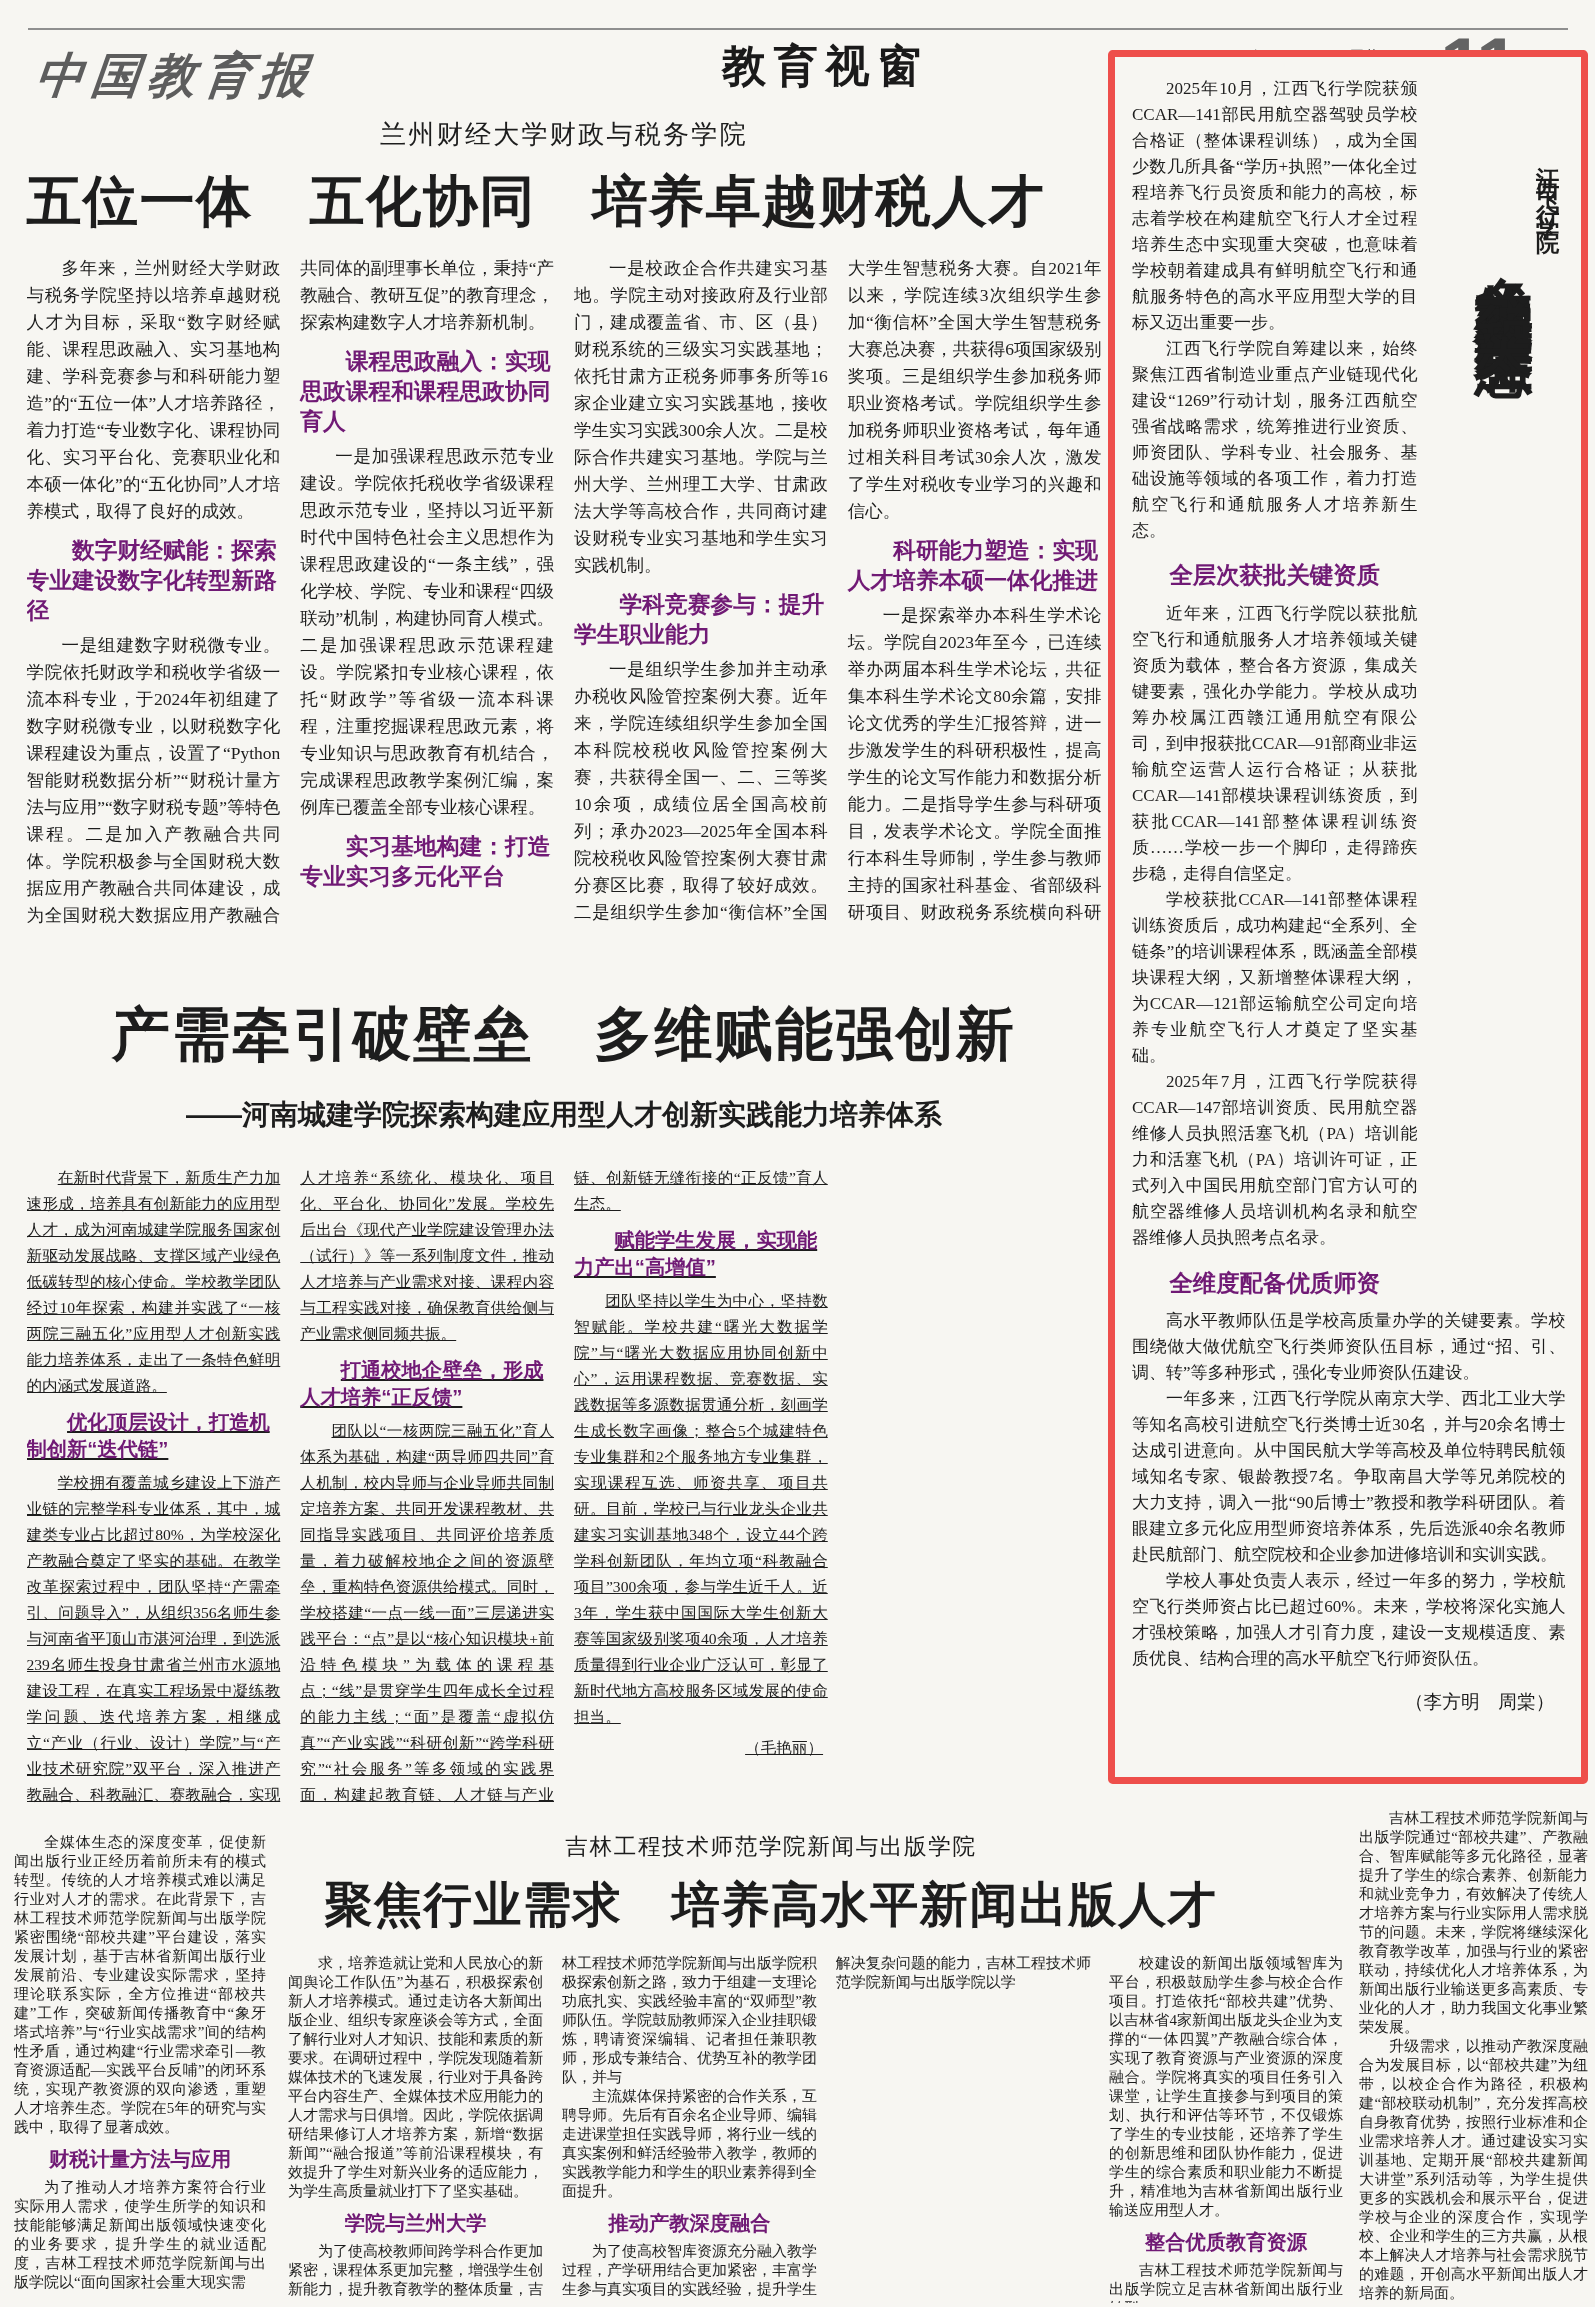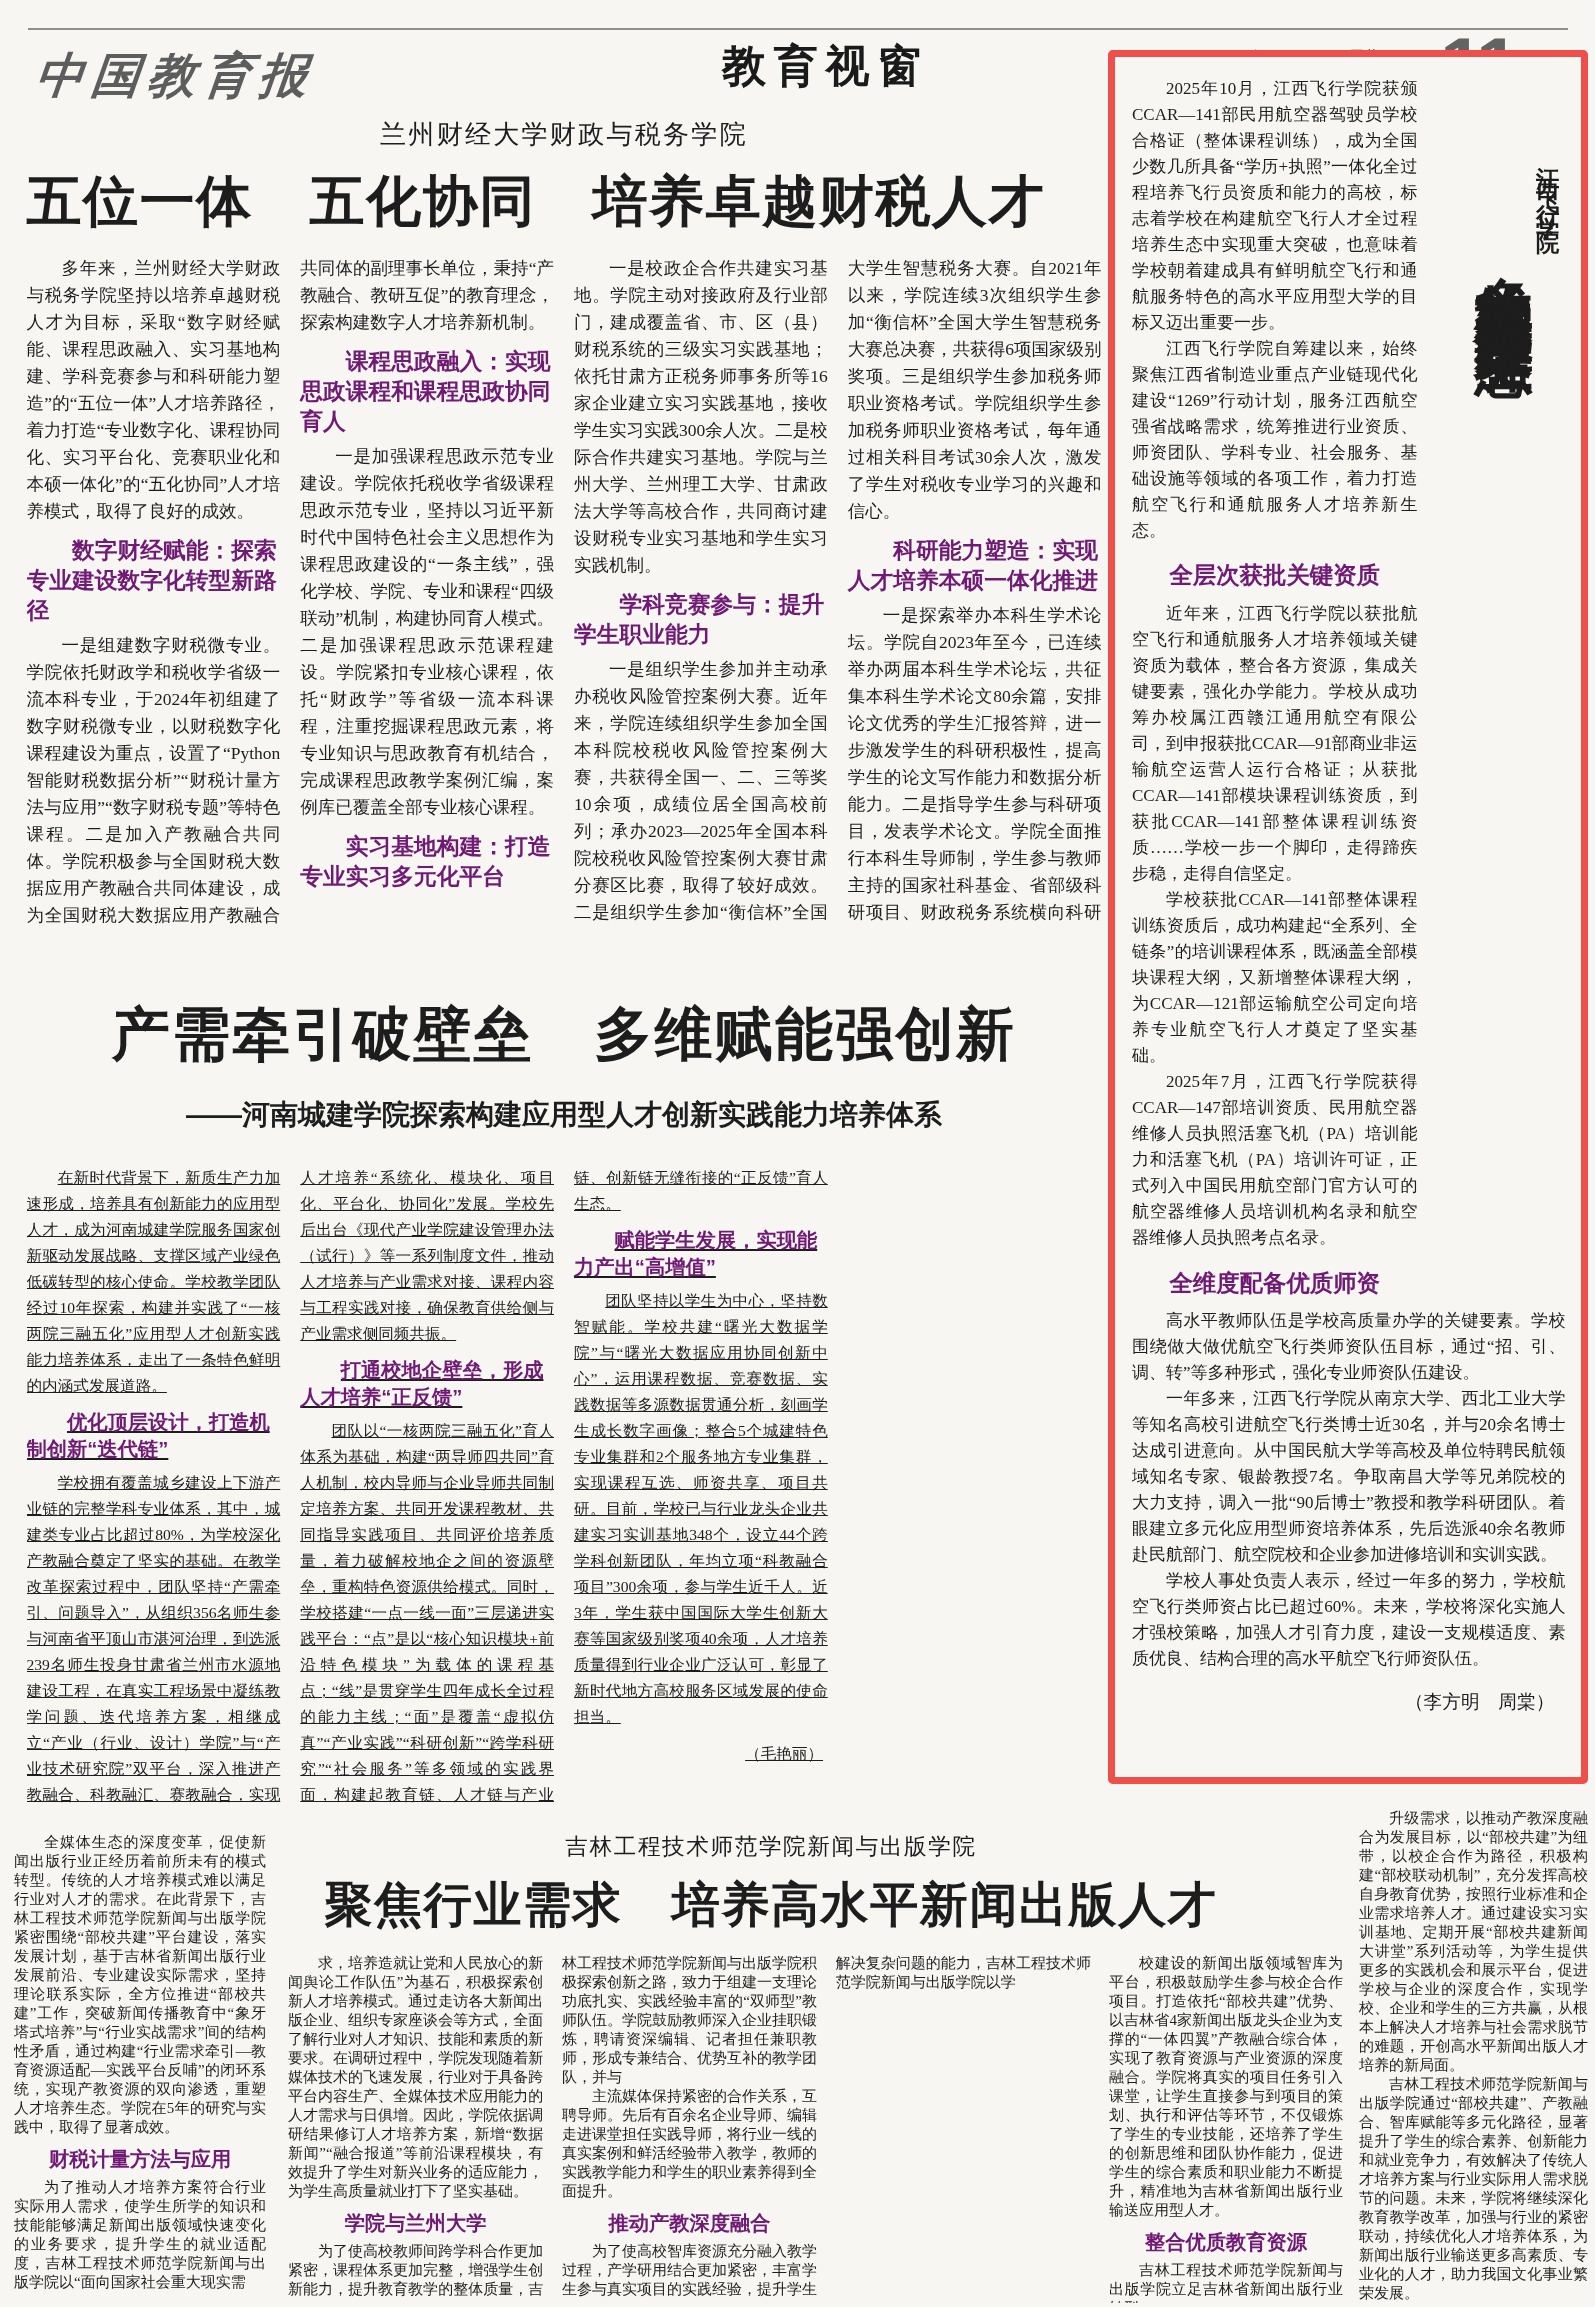--- a/index.html
+++ b/index.html
@@ -23,21 +23,21 @@
   #section-title {
     left:592px; top:37px; width:467px; text-align:center;
     font-size:44px; font-weight:900; letter-spacing:7.8px; color:#1a1a1a;
   }
   #header-meta { left:1114px; top:45px; width:288px; text-align:right;
     font-size:18px; line-height:26px; color:#333; }
   #page-number { left:1440px; top:20px; font-size:78px; font-weight:700; color:#636363; letter-spacing:-3.1px; }
 
   
   .para { text-indent:2em; text-align:justify; }
-  .byline { text-align:right; padding-right:4.7px; margin-top:11px; }
+  .byline { text-align:right; padding-right:4.7px; margin-top:5px; }
   .subhead { font-family:"Liberation Sans","DejaVu Sans",sans-serif; font-weight:700; color:#701a75; }
   .sub-indent { text-indent:2em; font-size:1.3em; line-height:1.32; margin:10px 0 7.8px; text-align:left; }
   .sub-center { text-align:center; text-indent:0; font-size:1.32em; margin:17px 0 11px; }
   .colflow { column-fill:auto; overflow:hidden; text-align:justify; }
 
   
   #art-a { left:26.5px; top:117px; width:1075px; }
   #art-a .kicker { text-align:center; font-size:26px; letter-spacing:2.3px; }
   #art-a .headline { font-size:55px; font-weight:900; letter-spacing:1.6px; margin-top:12.5px; }
   #art-a-cols { margin-top:16px; height:684px; column-count:4; column-gap:20px;
@@ -164,16 +164,16 @@
     <p class="para">为了使高校智库资源充分融入教学过程，产学研用结合更加紧密，丰富学生参与真实项目的实践经验，提升学生解决复杂问题的能力，吉林工程技术师范学院新闻与出版学院以学</p>
   </div>
 
 <div id="d-col4" class="abs d-text">
     <p class="para">校建设的新闻出版领域智库为平台，积极鼓励学生参与校企合作项目。打造依托“部校共建”优势、以吉林省4家新闻出版龙头企业为支撑的“一体四翼”产教融合综合体，实现了教育资源与产业资源的深度融合。学院将真实的项目任务引入课堂，让学生直接参与到项目的策划、执行和评估等环节，不仅锻炼了学生的专业技能，还培养了学生的创新思维和团队协作能力，促进学生的综合素质和职业能力不断提升，精准地为吉林省新闻出版行业输送应用型人才。</p>
     <div class="subhead sub-center">整合优质教育资源</div>
     <p class="para">吉林工程技术师范学院新闻与出版学院立足吉林省新闻出版行业转型</p>
   </div>
 
 <div id="d-col5" class="abs d-text">
+    <p class="para">吉林工程技术师范学院新闻与出版学院通过“部校共建”、产教融合、智库赋能等多元化路径，显著提升了学生的综合素养、创新能力和就业竞争力，有效解决了传统人才培养方案与行业实际用人需求脱节的问题。未来，学院将继续深化教育教学改革，加强与行业的紧密联动，持续优化人才培养体系，为新闻出版行业输送更多高素质、专业化的人才，助力我国文化事业繁荣发展。</p>
     <p class="para">升级需求，以推动产教深度融合为发展目标，以“部校共建”为纽带，以校企合作为路径，积极构建“部校联动机制”，充分发挥高校自身教育优势，按照行业标准和企业需求培养人才。通过建设实习实训基地、定期开展“部校共建新闻大讲堂”系列活动等，为学生提供更多的实践机会和展示平台，促进学校与企业的深度合作，实现学校、企业和学生的三方共赢，从根本上解决人才培养与社会需求脱节的难题，开创高水平新闻出版人才培养的新局面。</p>
-    <p class="para">吉林工程技术师范学院新闻与出版学院通过“部校共建”、产教融合、智库赋能等多元化路径，显著提升了学生的综合素养、创新能力和就业竞争力，有效解决了传统人才培养方案与行业实际用人需求脱节的问题。未来，学院将继续深化教育教学改革，加强与行业的紧密联动，持续优化人才培养体系，为新闻出版行业输送更多高素质、专业化的人才，助力我国文化事业繁荣发展。</p>
   </div>
 
 
 </body></html>

